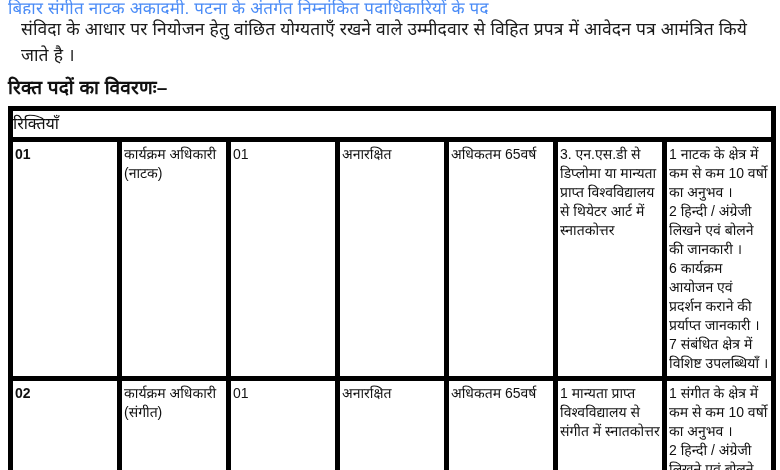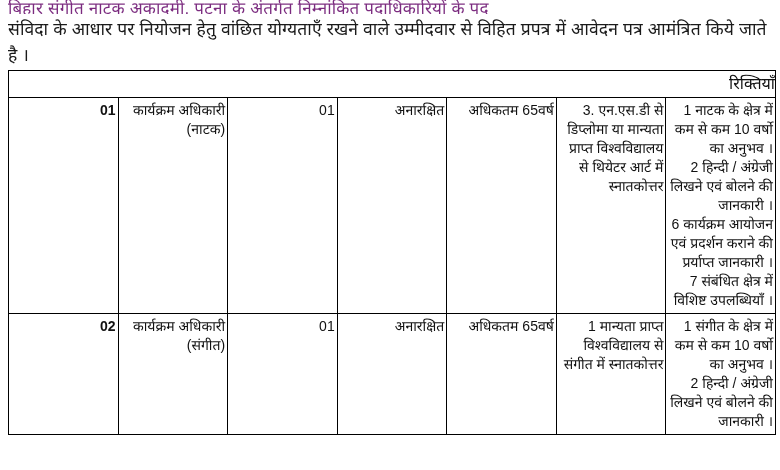--- a/index.html
+++ b/index.html
@@ -20,52 +20,52 @@
     height: 470px;
     position: relative;
     box-sizing: border-box;
     padding: 0 6px;
   }
   .clipped-line {
     font-size: 17px;
     line-height: 18px;
     height: 14px;
     overflow: hidden;
-    color: #701a75;
+    color: #3b82f6;
     white-space: nowrap;
     letter-spacing: 0.2px;
     margin: 0 0 2px 2px;
     opacity: 0.92;
   }
   .para {
     font-size: 17.5px;
     line-height: 26px;
     color: #1a1a1a;
-    margin: 0 2px 2px 2px;
+    margin: 0 2px 2px 15px;
     letter-spacing: 0.1px;
   }
   .section-title {
     font-size: 19px;
     font-weight: bold;
     margin: 6px 0 6px 2px;
     letter-spacing: 0.2px;
   }
   table.vac {
     width: 768px;
     border-collapse: collapse;
     table-layout: fixed;
     margin-left: 2px;
   }
   table.vac th, table.vac td {
-    border: 1px solid #000000;
+    border: 5px solid #000000;
     vertical-align: top;
     padding: 3px 2px;
     font-size: 14px;
     line-height: 19px;
-    text-align: right;
+    text-align: left;
   }
   table.vac th.caption {
     font-size: 16px;
     padding: 3px 0 4px 0;
     font-weight: normal;
   }
   table.vac thead th.col {
     font-weight: normal;
     font-size: 15px;
     line-height: 20px;
@@ -119,20 +119,21 @@
 </style>
 </head>
 <body>
 
 <div class="page">
 
   <div class="clipped-line">बिहार संगीत नाटक अकादमी, पटना के अंतर्गत निम्नांकित पदाधिकारियों के पद</div>
 
   <div class="para">संविदा के आधार पर नियोजन हेतु वांछित योग्यताएँ रखने वाले उम्मीदवार से विहित प्रपत्र में आवेदन पत्र आमंत्रित किये जाते है ।</div>
 
+  <div class="section-title">रिक्त पदों का विवरणः–</div>
 
   <table class="vac">
     <thead>
       <tr>
         <th class="caption" colspan="7">रिक्तियाँ</th>
       </tr>
     </thead>
     <tbody>
       <tr>
         <td class="sno">01</td>

